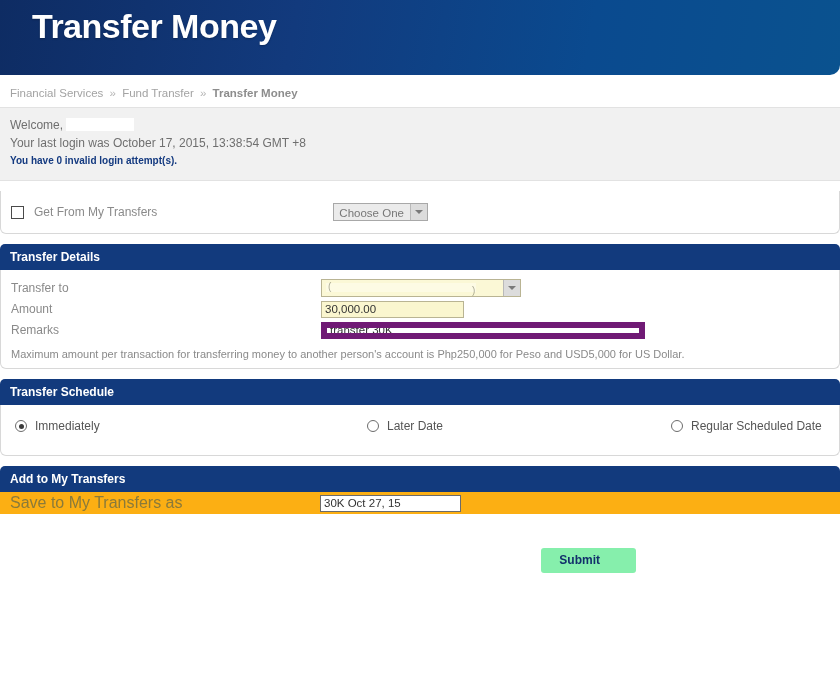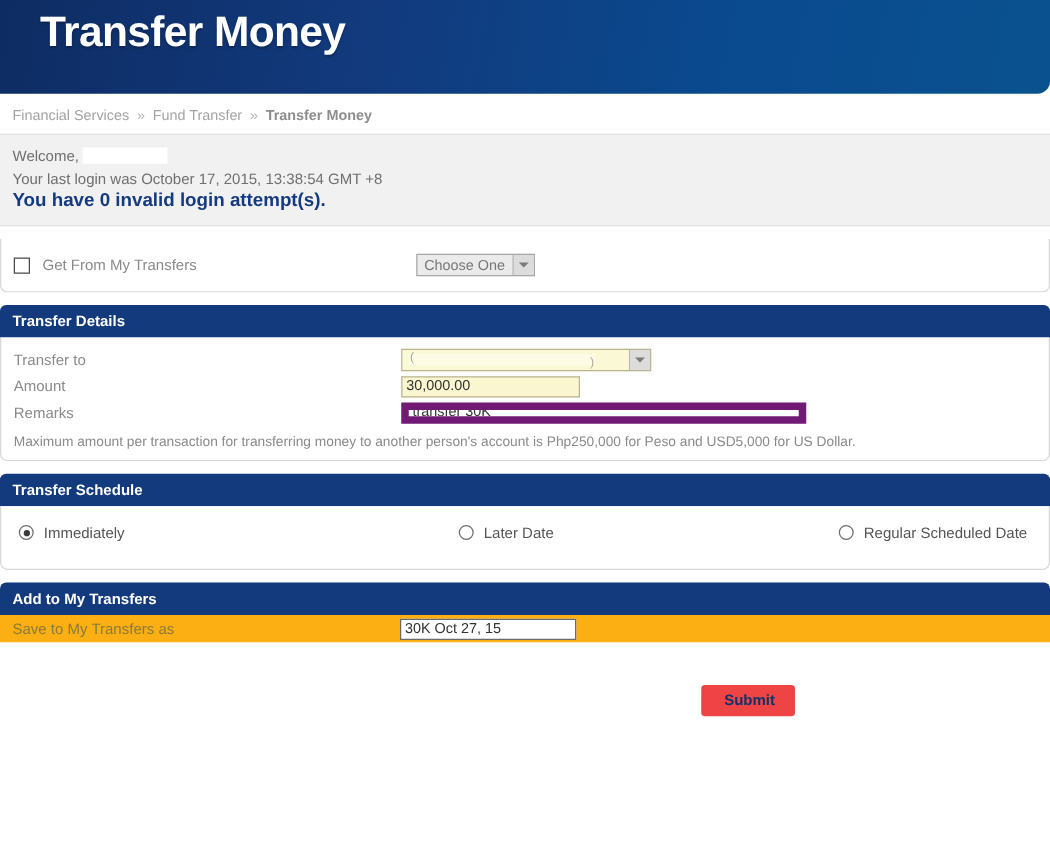--- a/index.html
+++ b/index.html
@@ -63,21 +63,21 @@
     display: inline-block;
     width: 68px;
     height: 13px;
     background: #ffffff;
     vertical-align: -2px;
     margin-left: 3px;
   }
   .welcome-alert {
     color: #143a80;
     font-weight: bold;
-    font-size: 15px;
+    font-size: 10px;
     white-space: nowrap;
   }
 
   
   .section { margin-top: 10px; }
   .section-head {
     background: #123a7d;
     color: #ffffff;
     font-weight: bold;
     font-size: 12px;
@@ -270,21 +270,21 @@
     display: flex;
     align-items: center;
     background: #fcaf13;
     height: 22px;
     padding-left: 10px;
   }
   .save-label {
     width: 310px;
     flex: none;
     color: #8a7a3a;
-    font-size: 12px;
+    font-size: 16px;
     white-space: nowrap;
   }
   .save-input {
     width: 141px;
     height: 17px;
     border: 1px solid #6b6b6b;
     background: #ffffff;
     color: #333333;
     font-family: "Liberation Sans", sans-serif;
     font-size: 11.5px;
@@ -293,28 +293,28 @@
   }
   .after-orange { height: 20px; background: #ffffff; }
 
   
   .submit-bar {
     display: flex;
     justify-content: flex-end;
     padding: 14px 204px 0 0;
   }
   .submit-btn {
-    background: #ef4444;
+    background: #86efac;
     color: #12306b;
     font-family: "Liberation Sans", sans-serif;
     font-weight: bold;
     font-size: 12px;
     border: none;
     border-radius: 3px;
-    padding: 5px 16px 6px 18px;
+    padding: 5px 36px 6px 18px;
     cursor: pointer;
     white-space: nowrap;
   }
 </style>
 </head>
 <body>
 
 <div class="banner">
   <div class="banner-title">Transfer Money</div>
 </div>

